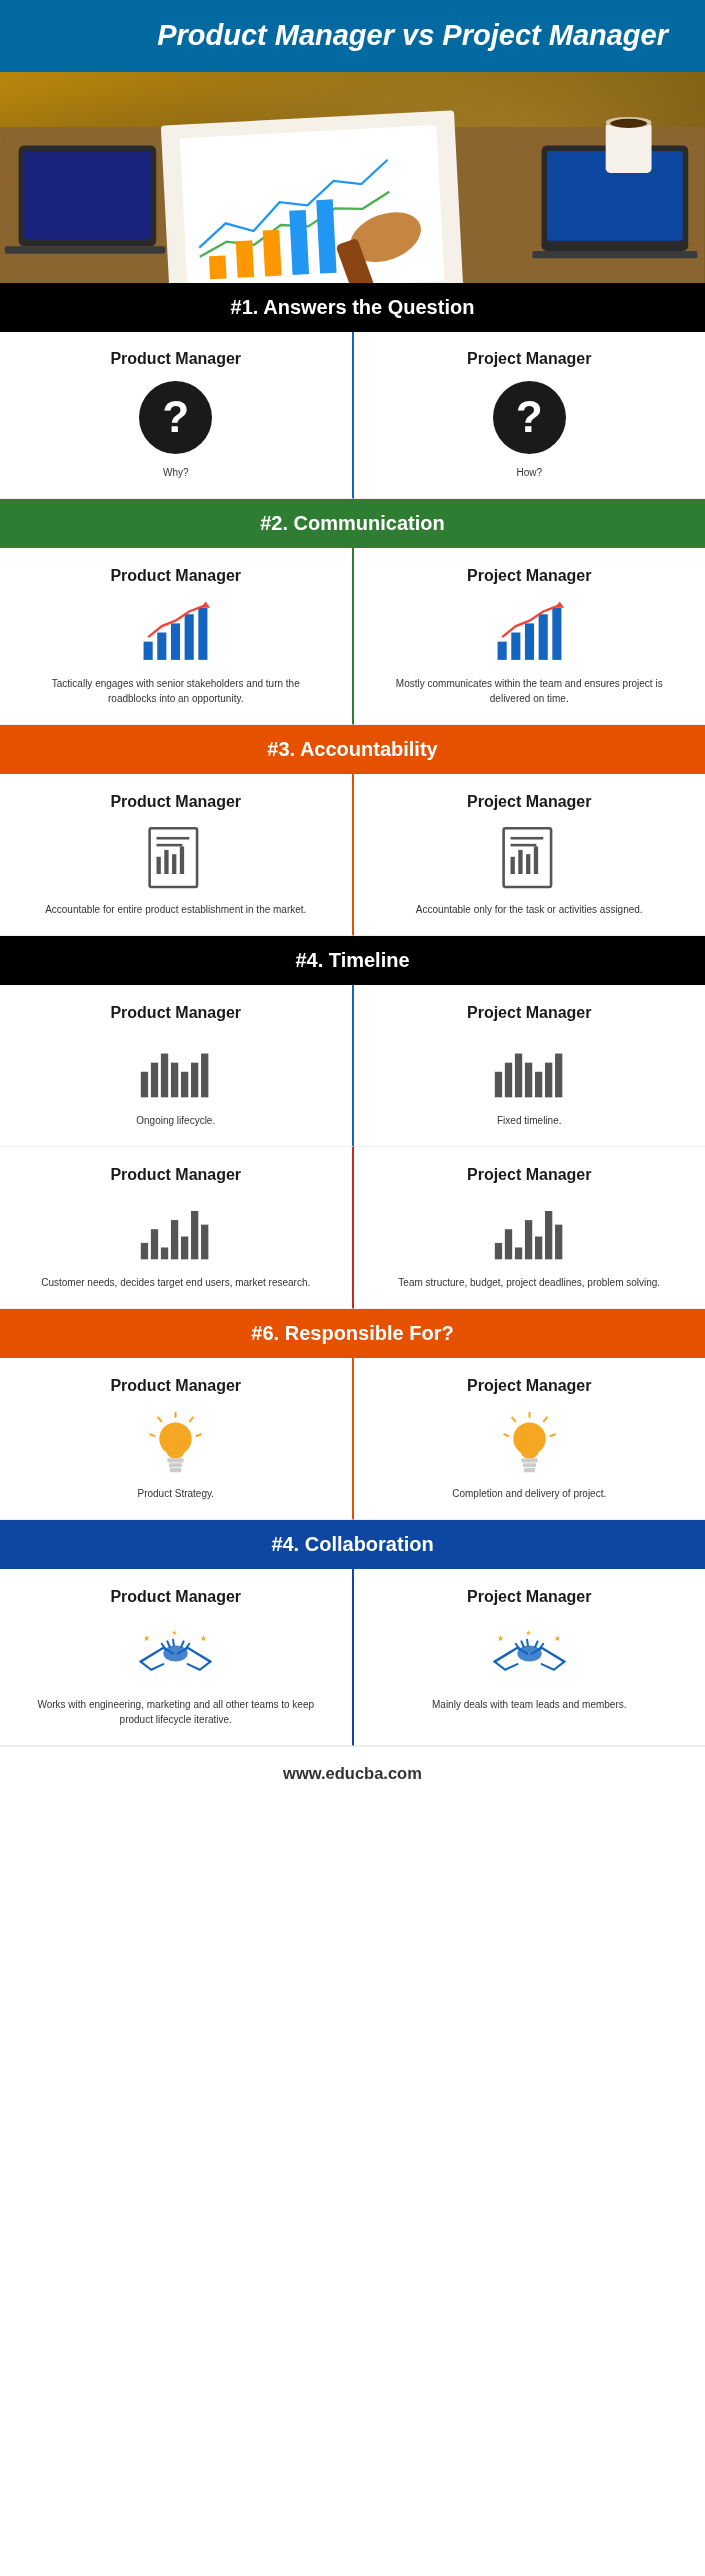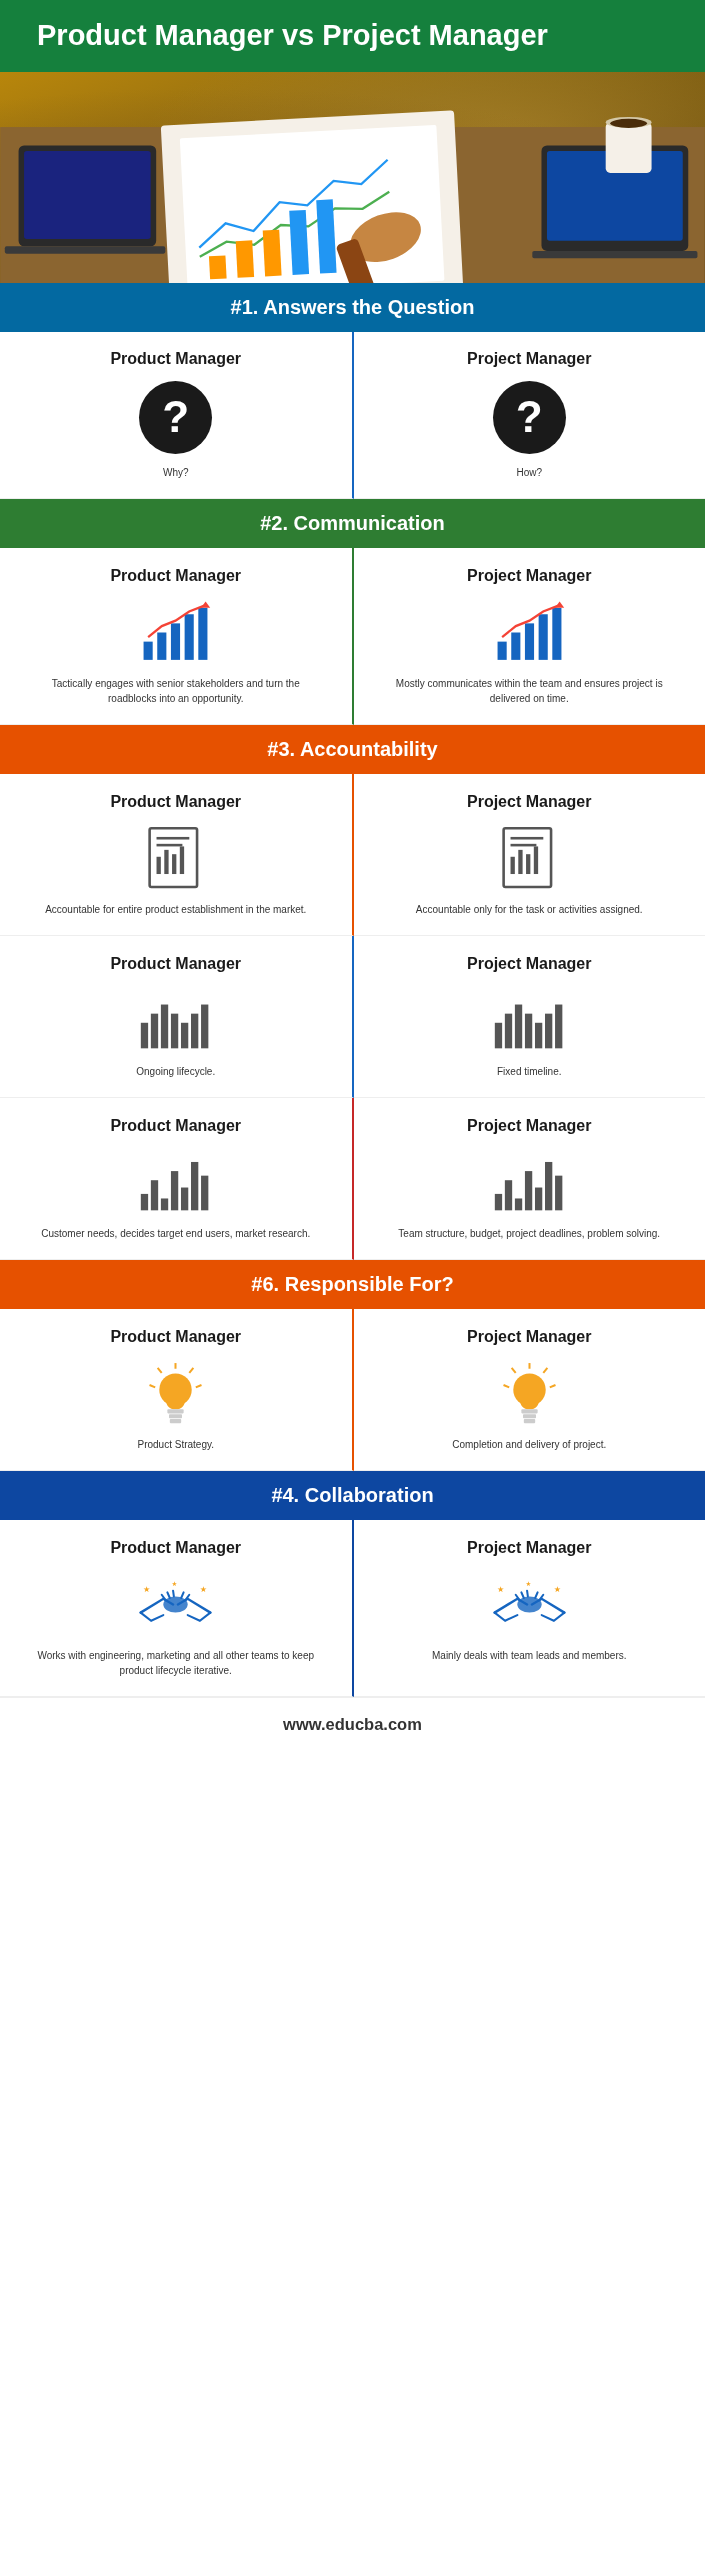--- a/index.html
+++ b/index.html
@@ -4,24 +4,25 @@
   <style>
     * { margin: 0; padding: 0; box-sizing: border-box; }
     body {
       width: 705px;
       font-family: Arial, sans-serif;
       background: #fff;
     }
 
     
     .header {
-      background: #15803d;
+      background: #0369a1;
       color: white;
-      text-align: left;
+      text-align: right;
       padding: 18.4px 37px;
+      font-style: italic;
     }
     .header h1 {
       font-size: 29px;
       font-weight: bold;
       line-height: 1.2;
     }
 
     
     .hero-image {
       width: 100%;
@@ -46,21 +47,21 @@
     }
 
     
     .section-header {
       text-align: center;
       padding: 13px 18.4px;
       font-size: 20px;
       font-weight: bold;
       color: white;
     }
-    .section-header.blue { background: #0369a1; }
+    .section-header.blue { background: #000000; }
     .section-header.green { background: #2e7d32; }
     .section-header.orange { background: #e65100; }
     .section-header.red { background: #c62828; }
     .section-header.dark-blue { background: #0d47a1; }
 
     
     .comparison-section {
       background: #fff;
     }
     .comparison-row {
@@ -256,20 +257,23 @@
         <rect x="27" y="30" width="5" height="28" fill="#555"></rect>
         <rect x="36" y="35" width="5" height="23" fill="#555"></rect>
         <rect x="45" y="26" width="5" height="32" fill="#555"></rect>
       </svg>
       <div class="col-text">Accountable only for the task or activities assigned.</div>
     </div>
   </div>
 </div>
 
 <div class="comparison-section">
+  <div class="section-header blue">
+    <span>#4. Timeline</span>
+  </div>
   <div class="comparison-row">
     <div class="comparison-col blue-border">
       <div class="col-label">Product Manager</div>
 
       <svg class="svg-icon" viewBox="0 0 80 65">
 
         <rect x="2" y="35" width="8" height="28" fill="#555"></rect>
         <rect x="13" y="25" width="8" height="38" fill="#555"></rect>
         <rect x="24" y="15" width="8" height="48" fill="#555"></rect>
         <rect x="35" y="25" width="8" height="38" fill="#555"></rect>

